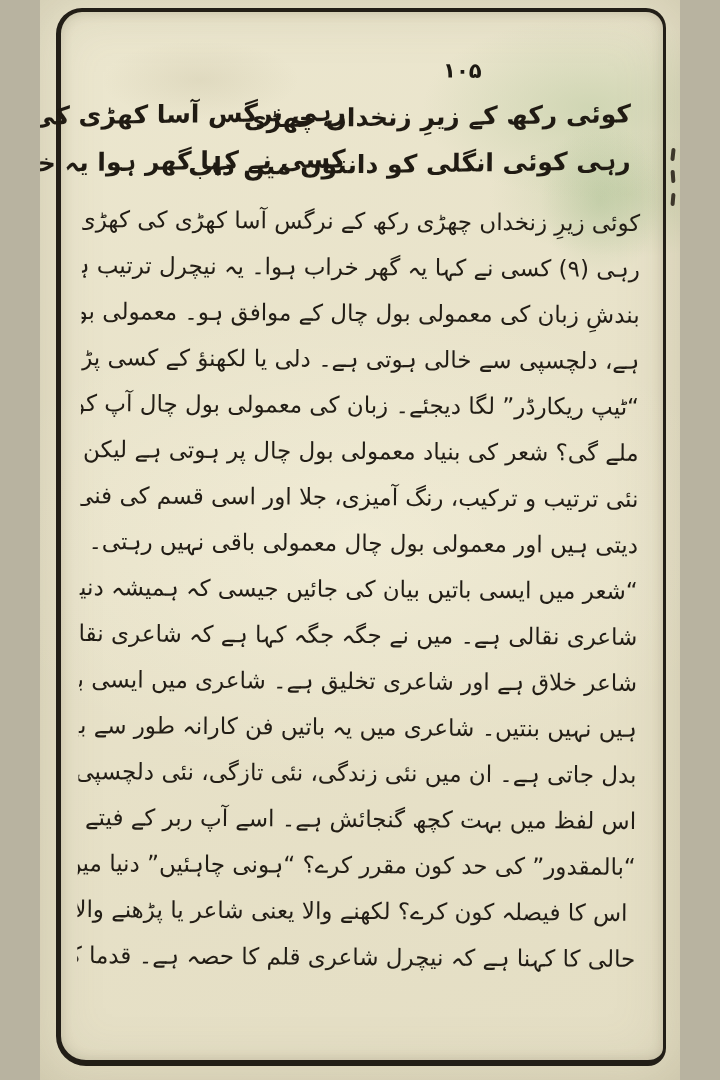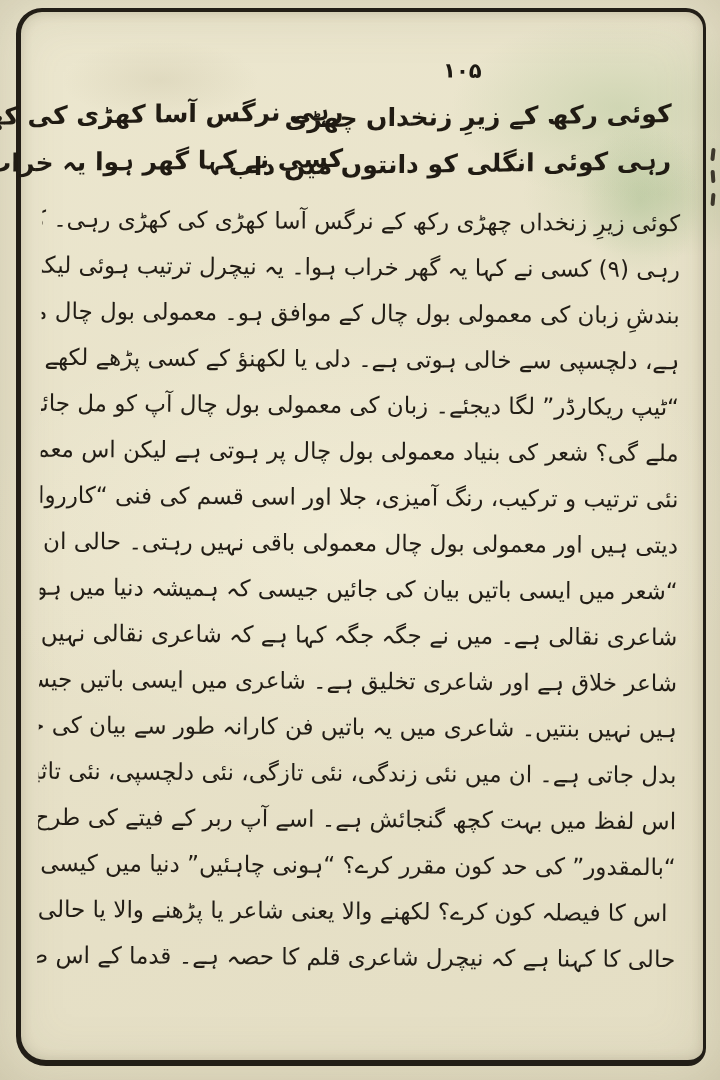--- a/index.html
+++ b/index.html
@@ -4,21 +4,21 @@
 <style>
   * { margin: 0; padding: 0; box-sizing: border-box; }
 
   html, body {
     background: #b8b3a0;
     font-family: "DejaVu Sans", sans-serif;
   }
 
   .scan {
     position: relative;
-    width: 720px;
+    width: 640px;
     height: 1080px;
     margin: 0 auto;
     overflow: hidden;
     background:
       radial-gradient(ellipse 240px 130px at 86% 10%, rgba(176,196,150,0.45) 0%, rgba(176,196,150,0) 70%),
       radial-gradient(ellipse 200px 90px at 92% 18%, rgba(168,190,140,0.35) 0%, rgba(168,190,140,0) 70%),
       radial-gradient(ellipse 500px 300px at 50% 50%, rgba(255,252,235,0.35) 0%, rgba(255,252,235,0) 80%),
       linear-gradient(160deg, #ece7cf 0%, #e8e2c9 45%, #e4dec4 100%);
     box-shadow: inset 0 0 60px rgba(120,110,80,0.25);
     color: #241f18;

